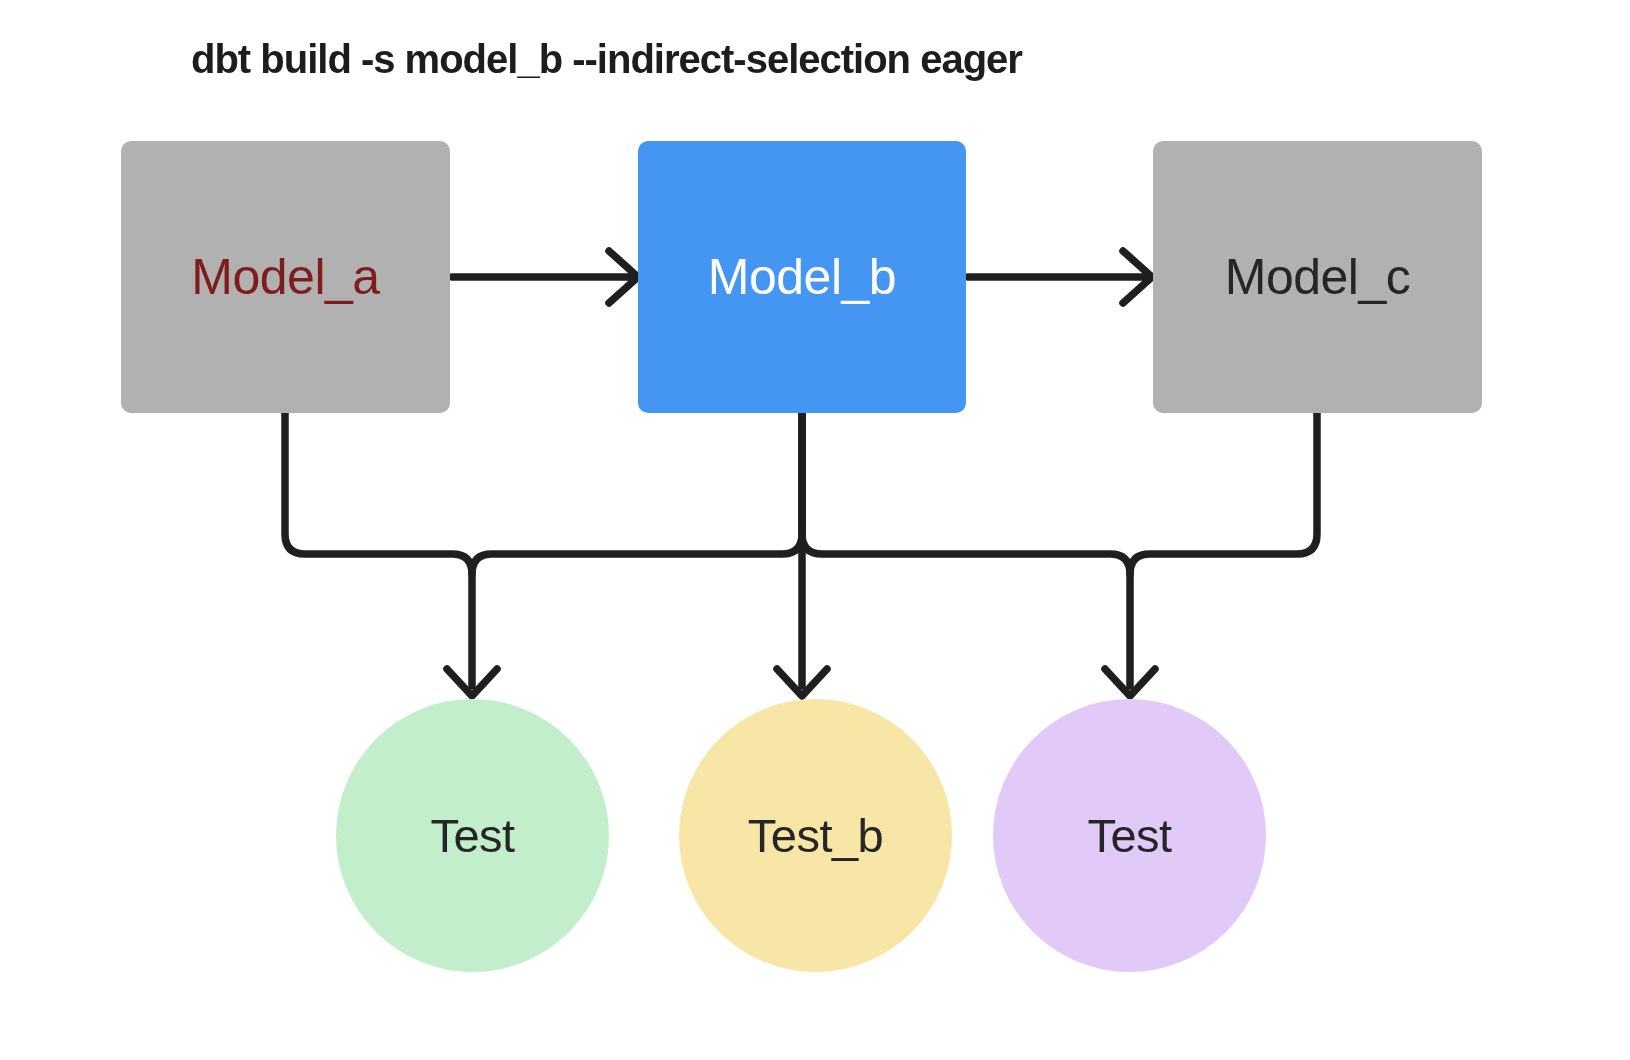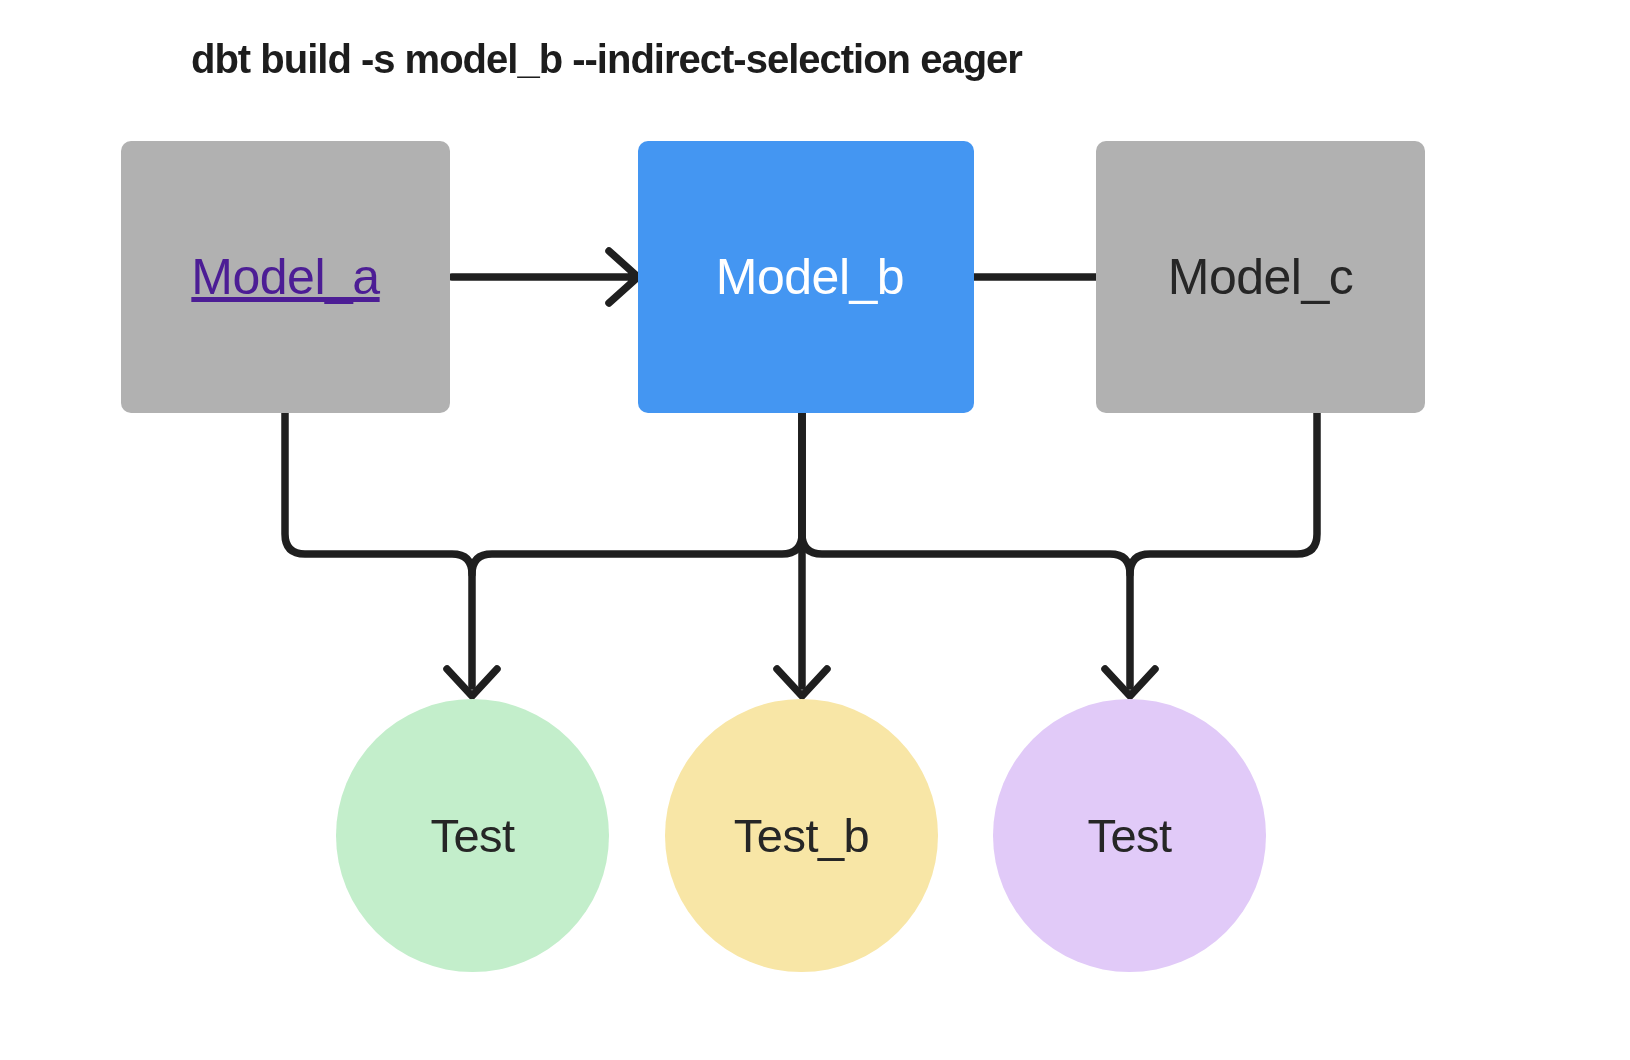--- a/index.html
+++ b/index.html
@@ -42,34 +42,34 @@
     height: 272px;
     border-radius: 10px;
     display: flex;
     align-items: center;
     justify-content: center;
     font-size: 50px;
     font-weight: 400;
     letter-spacing: -0.5px;
   }
   .box-a { left: 121px; }
-  .box-b { left: 638px; width: 328px; padding-left: 8px; }
-  .box-c { left: 1096px; }
+  .box-b { left: 638px; width: 328px; }
+  .box-c { left: 1153px; }
   .test-circle {
     position: absolute;
     top: 699px;
     width: 273px;
     height: 273px;
     border-radius: 50%;
     display: flex;
     align-items: center;
     justify-content: center;
   }
   .circle-ab { left: 336px; }
-  .circle-b  { left: 665px; }
+  .circle-b  { left: 679px; }
   .circle-bc { left: 993px; }
   .test-label {
     text-align: left;
     font-size: 47px;
     font-weight: 400;
     line-height: 88px;
     letter-spacing: -0.5px;
   }
   .test-label span { display: block; }
 </style>
@@ -89,21 +89,21 @@
     <path d="M802 413 V534 Q802 554 782 554 H492 Q472 554 472 574" style="stroke: rgb(31, 31, 31);"></path>
     <path d="M802 413 V686" style="stroke: rgb(31, 31, 31);"></path>
     <path d="M802 413 V534 Q802 554 822 554 H1110 Q1130 554 1130 574 V686" style="stroke: rgb(31, 31, 31);"></path>
     <path d="M1317 413 V534 Q1317 554 1297 554 H1150 Q1130 554 1130 574" style="stroke: rgb(31, 31, 31);"></path>
 
     <path d="M447 669 L472 696 L497 669" style="stroke: rgb(31, 31, 31);"></path>
     <path d="M777 669 L802 696 L827 669" style="stroke: rgb(31, 31, 31);"></path>
     <path d="M1105 669 L1130 696 L1155 669" style="stroke: rgb(31, 31, 31);"></path>
   </svg>
 
-  <div class="node-box box-a" style="background-color: rgb(177, 177, 177); color: #4c1d95; text-decoration: underline;">
+  <div class="node-box box-a" style="background-color: rgb(177, 177, 177); color: #7f1d1d;">
     <span>Model_a</span>
   </div>
 
   <div class="node-box box-b" style="background-color: rgb(68, 150, 242); color: rgb(255, 255, 255);">
     <span>Model_b</span>
   </div>
 
   <div class="node-box box-c" style="background-color: rgb(177, 177, 177); color: rgb(38, 38, 38);">
     <span>Model_c</span>
   </div>

